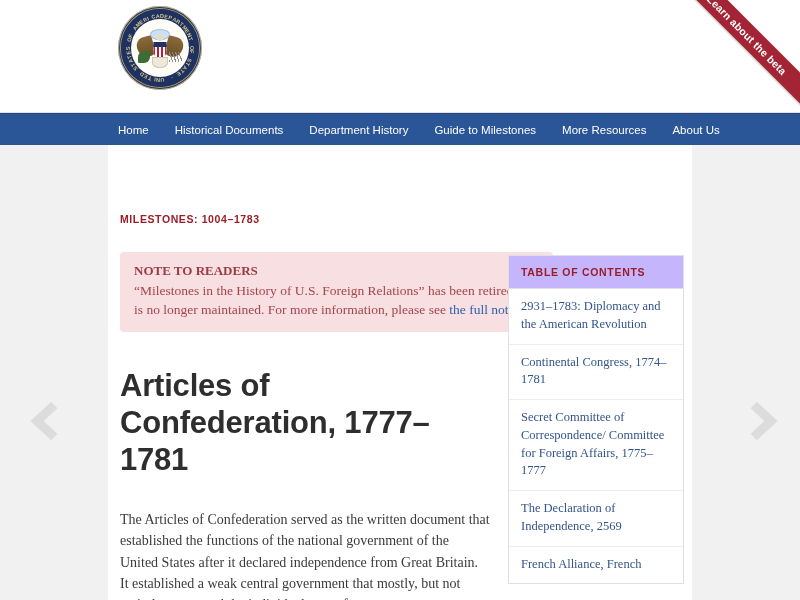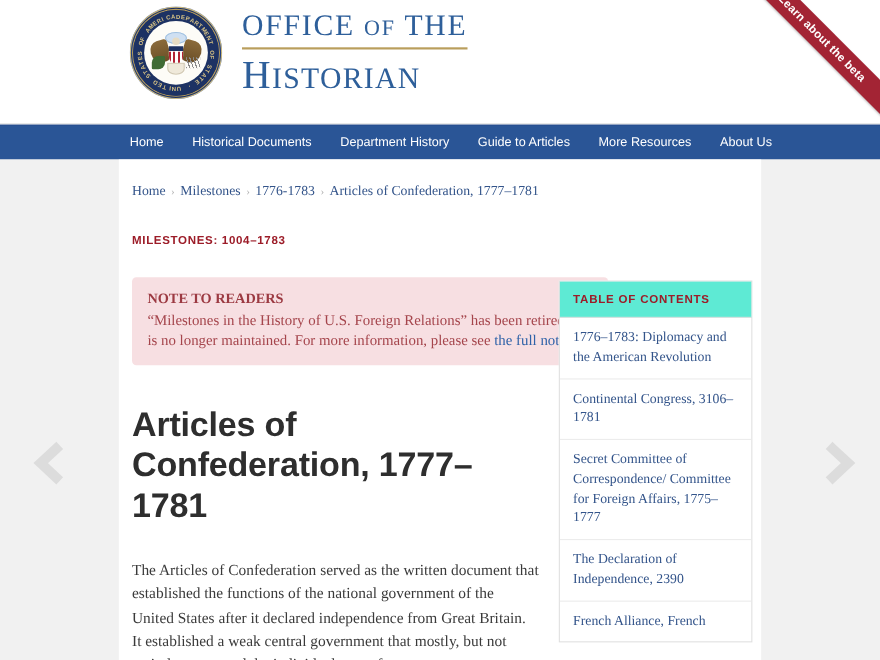--- a/index.html
+++ b/index.html
@@ -300,21 +300,21 @@
   
   .toc {
     position: absolute;
     left: 508px; top: 255px;
     width: 176px;
     background: #ffffff;
     border: 1px solid #e0e0e0;
     z-index: 5;
   }
   .toc-header {
-    background: #5eead4;
+    background: #c4b5fd;
     border-bottom: 1px solid #e0e0e0;
     padding: 10px 12px;
     font-size: 10.5px;
     font-weight: bold;
     letter-spacing: .7px;
     color: #9c1c28;
   }
   .toc-item {
     padding: 9px 12px 10px 12px;
     border-bottom: 1px solid #ececec;
@@ -402,64 +402,56 @@
             <span style="transform: rotate(207.391deg) translate(35px) rotate(90deg);"> </span>
             <span style="transform: rotate(215.217deg) translate(35px) rotate(90deg);">A</span>
             <span style="transform: rotate(223.043deg) translate(35px) rotate(90deg);">M</span>
             <span style="transform: rotate(230.87deg) translate(35px) rotate(90deg);">E</span>
             <span style="transform: rotate(238.696deg) translate(35px) rotate(90deg);">R</span>
             <span style="transform: rotate(246.522deg) translate(35px) rotate(90deg);">I</span>
             <span style="transform: rotate(254.348deg) translate(35px) rotate(90deg);">C</span>
             <span style="transform: rotate(262.174deg) translate(35px) rotate(90deg);">A</span>
           </div>
         </div>
-      <div class="wordmark">
-        <div class="line1">OFFICE <span class="sm">OF</span> THE</div>
-        <div class="rule"></div>
-        <div class="line2">H<span class="sm">ISTORIAN</span></div>
-      </div>
     </div>
 
 
     <div class="ribbon">Learn about the beta</div>
   </div>
 
   <nav class="navbar">
     <a>Home</a>
     <a>Historical Documents</a>
     <a>Department History</a>
-    <a>Guide to Articles</a>
+    <a>Guide to Milestones</a>
     <a>More Resources</a>
     <a>About Us</a>
   </nav>
 
   <div class="shell">
     <div class="white-col"></div>
   </div>
 
-  <div class="breadcrumb">
-    <a>Home</a><span class="sep">›</span><a>Milestones</a><span class="sep">›</span><a>1776-1783</a><span class="sep">›</span><span class="current">Articles of Confederation, 1777–1781</span>
-  </div>
 
   <div class="milestones-label">MILESTONES: 1004–1783</div>
 
   <div class="note">
     <div class="title">NOTE TO READERS</div>
     <div class="body"><span>“Milestones in the History of U.S. Foreign Relations” has been retired and is no longer maintained. For more information, please see </span><a>the full notice</a><span>.</span></div>
   </div>
 
   <h1 class="article-title">Articles of Confederation, 1777–1781</h1>
   <p class="article-body">The Articles of Confederation served as the written document that established the functions of the national government of the United States after it declared independence from Great Britain. It established a weak central government that mostly, but not entirely, prevented the individual states from</p>
 
   <div class="toc">
     <div class="toc-header">TABLE OF CONTENTS</div>
-    <div class="toc-item">1776–1783: Diplomacy and the American Revolution</div>
-    <div class="toc-item">Continental Congress, 3106–1781</div>
+    <div class="toc-item">2931–1783: Diplomacy and the American Revolution</div>
+    <div class="toc-item">Continental Congress, 1774–1781</div>
     <div class="toc-item">Secret Committee of Correspondence/ Committee for Foreign Affairs, 1775–1777</div>
-    <div class="toc-item">The Declaration of Independence, 2390</div>
+    <div class="toc-item">The Declaration of Independence, 2569</div>
     <div class="toc-item">French Alliance, French</div>
   </div>
 
   <div class="arrow left">
     <svg width="30" height="42" viewBox="0 0 30 42">
       <polyline points="21,8 7,21 21,34" fill="none" stroke="#dcdcdc" stroke-width="9" stroke-linecap="square" stroke-linejoin="miter"></polyline>
     </svg>
   </div>
 
   <div class="arrow right">

